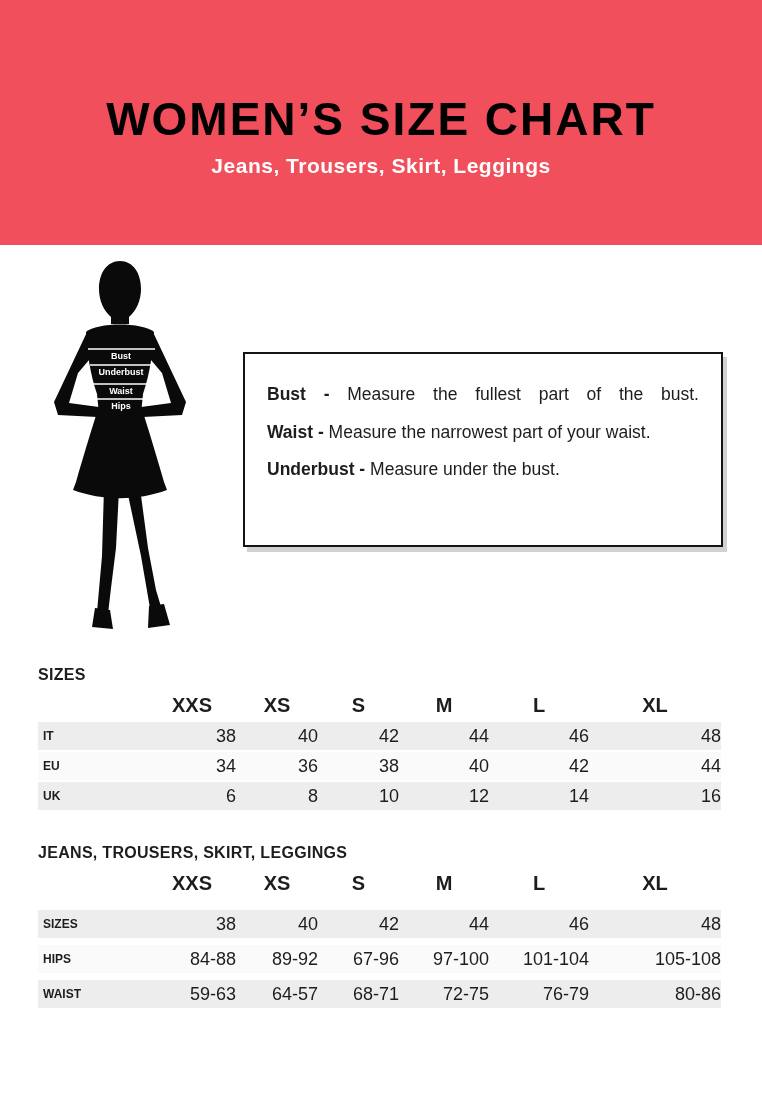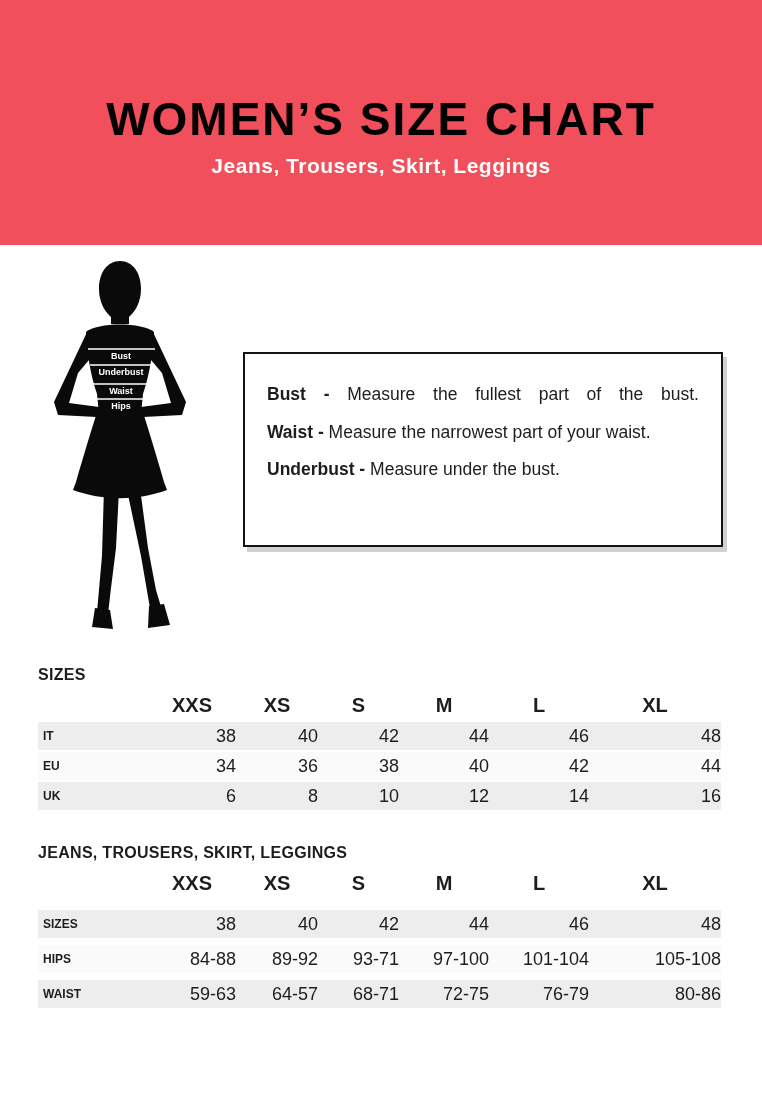--- a/index.html
+++ b/index.html
@@ -243,21 +243,21 @@
         <div class="cell">42</div>
         <div class="cell">44</div>
         <div class="cell">46</div>
         <div class="cell">48</div>
       </div>
 
       <div class="size-grid-row data-row">
         <div class="row-label">HIPS</div>
         <div class="cell">84-88</div>
         <div class="cell">89-92</div>
-        <div class="cell">93-71</div>
+        <div class="cell">67-96</div>
         <div class="cell">97-100</div>
         <div class="cell">101-104</div>
         <div class="cell">105-108</div>
       </div>
 
       <div class="size-grid-row data-row">
         <div class="row-label">WAIST</div>
         <div class="cell">59-63</div>
         <div class="cell">64-57</div>
         <div class="cell">68-71</div>

